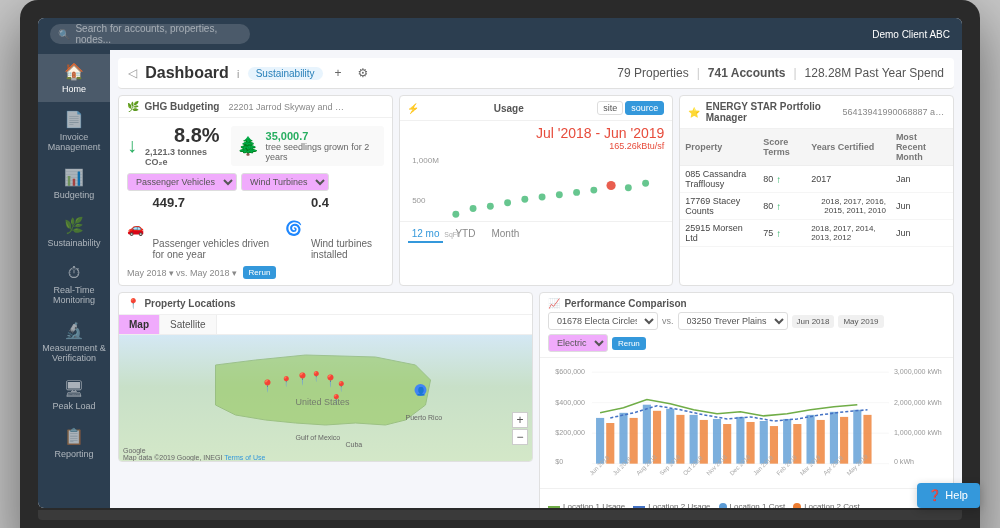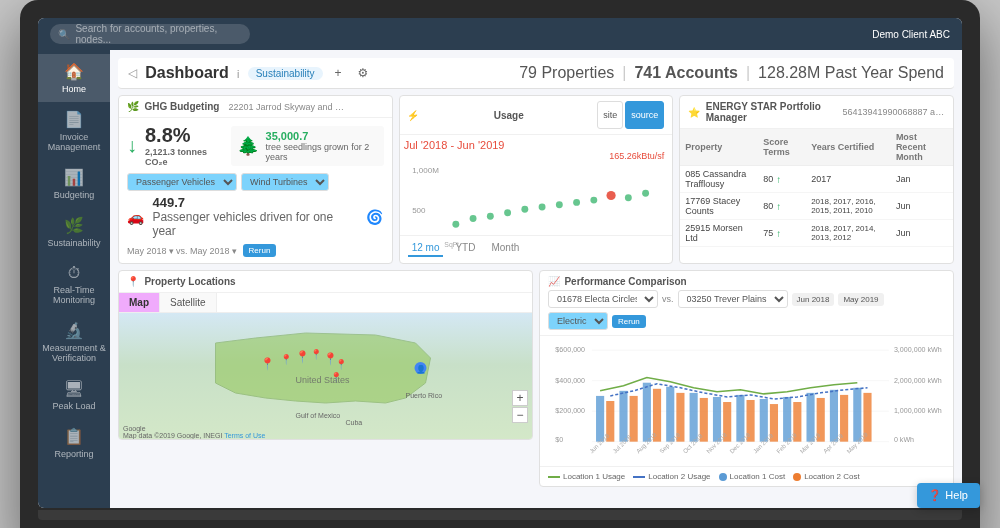--- a/index.html
+++ b/index.html
@@ -114,21 +114,21 @@
     .page-title { font-size: 16px; font-weight: 600; color: #333; }
     .info-icon { color: #999; font-size: 11px; }
     .breadcrumb-tag {
       background: #e8f4fd;
       color: #2980b9;
       border-radius: 10px;
       padding: 1px 8px;
       font-size: 10px;
     }
     .header-btn { color: #666; font-size: 12px; cursor: pointer; padding: 2px 4px; }
-    .header-stats { display: flex; align-items: center; gap: 8px; font-size: 16px; color: #555; justify-content: space-between; }
+    .header-stats { display: flex; align-items: center; gap: 8px; font-size: 12px; color: #555; justify-content: space-between; }
     .stat-divider { color: #ccc; }
     .stat-bold { font-weight: 600; }
 
     
     .dashboard-grid {
       display: grid;
       grid-template-columns: 1fr 1fr 1fr;
       gap: 6px;
     }
     .dashboard-bottom {
@@ -160,51 +160,51 @@
       display: flex;
       flex-direction: column;
       gap: 4px;
     }
     .ghg-main {
       display: flex;
       align-items: center;
       gap: 8px;
     }
     .ghg-arrow { color: #27ae60; font-size: 20px; font-weight: bold; }
-    .ghg-percent { font-size: 20px; font-weight: 700; color: #333; }
+    .ghg-percent { font-size: 20px; font-weight: 700; color: #333; margin-left: 29px; }
     .ghg-sub { font-size: 9px; color: #666; font-weight: bold; }
     .ghg-tree {
       display: flex;
       align-items: center;
       gap: 6px;
       background: #f9f9f9;
       padding: 4px 6px;
       border-radius: 3px;
     }
     .tree-icon { font-size: 18px; color: #27ae60; }
     .tree-text { font-size: 11px; font-weight: 700; color: #27ae60; }
     .tree-sub { font-size: 9px; color: #666; }
     .ghg-selects { display: flex; gap: 4px; margin-top: 2px; }
     .mini-select {
       border: 1px solid #ddd;
       border-radius: 3px;
       padding: 2px 4px;
       font-size: 9px;
       color: #555;
-      background: #7dd3fc;
+      background: #f0abfc;
       cursor: pointer;
     }
     .ghg-row2 {
       display: flex;
       gap: 8px;
       align-items: center;
     }
     .car-icon { font-size: 14px; }
     .stat-num { font-size: 13px; font-weight: 700; color: #333; }
-    .stat-desc { font-size: 12px; color: #666; }
+    .stat-desc { font-size: 10px; color: #666; margin-top: 28px; }
     .ghg-footer {
       display: flex;
       align-items: center;
       gap: 6px;
       font-size: 9px;
       color: #888;
       margin-top: 2px;
     }
     .rerun-btn {
       background: #3498db;
@@ -218,21 +218,21 @@
 
     
     .usage-card .card-header {
       justify-content: space-between;
     }
     .usage-toggle {
       display: flex;
       gap: 2px;
     }
     .toggle-btn {
-      padding: 8px 5px;
+      padding: 1px 5px;
       font-size: 9px;
       border-radius: 3px;
       cursor: pointer;
       border: 1px solid #ddd;
       background: #fff;
       color: #555;
     }
     .toggle-btn.active {
       background: #3498db;
       color: #fff;
@@ -342,21 +342,21 @@
       border-radius: 3px;
       padding: 2px 5px;
       font-size: 8px;
       color: #555;
     }
     .perf-chart { height: 130px; padding: 4px 8px; }
     .perf-svg { width: 100%; height: 100%; }
     .perf-legend {
       display: flex;
       gap: 8px;
-      padding: 5px 8px;
+      padding: 13px 8px;
       border-top: 1px solid #f0f0f0;
       flex-wrap: wrap;
     }
     .legend-item { display: flex; align-items: center; gap: 3px; font-size: 8px; color: #666; }
     .legend-dot { width: 8px; height: 8px; border-radius: 50%; }
     .legend-line { width: 12px; height: 2px; }
 
     
     .help-btn {
       position: fixed;
@@ -479,39 +479,43 @@
                   <option>Wind Turbines</option>
                 </select>
               </div>
               <div class="ghg-row2">
                 <span class="car-icon">🚗</span>
                 <div>
                   <div class="stat-num">449.7</div>
                   <div class="stat-desc">Passenger vehicles driven for one year</div>
                 </div>
                 <span class="car-icon">🌀</span>
+                <div>
+                  <div class="stat-num">0.4</div>
+                  <div class="stat-desc">Wind turbines installed</div>
+                </div>
               </div>
               <div class="ghg-footer">
                 <span>May 2018 ▾ vs. May 2018 ▾</span>
                 <button class="rerun-btn">Rerun</button>
               </div>
             </div>
           </div>
 
           <div class="card usage-card">
             <div class="card-header usage-card-header">
               <span class="card-icon">⚡</span>
               <span class="card-title">Usage</span>
               <div class="usage-toggle">
                 <button class="toggle-btn">site</button>
                 <button class="toggle-btn active">source</button>
               </div>
             </div>
             <div class="chart-area">
-              <div style="font-size:11px;color:#e74c3c;text-align:left;padding-right:4px;">Jul '2018 - Jun '2019</div>
+              <div style="font-size:14px;color:#e74c3c;text-align:right;padding-right:4px;">Jul '2018 - Jun '2019</div>
               <div style="font-size:9px;color:#e74c3c;text-align:right;padding-right:4px;">165.26kBtu/sf</div>
               <svg class="chart-svg" viewBox="0 0 220 80">
 
                 <text x="2" y="10" font-size="7" fill="#999">1,000M</text>
                 <text x="2" y="45" font-size="7" fill="#999">500</text>
 
                 <circle cx="40" cy="55" r="3" fill="#27ae60" opacity="0.7"></circle>
                 <circle cx="55" cy="50" r="3" fill="#27ae60" opacity="0.7"></circle>
                 <circle cx="70" cy="48" r="3" fill="#27ae60" opacity="0.7"></circle>
                 <circle cx="85" cy="45" r="3" fill="#27ae60" opacity="0.7"></circle>
@@ -557,21 +561,21 @@
                         <span class="score-cell">80 <span class="arrow-up">↑</span></span>
                       </td>
                     <td>2017</td>
                     <td>Jan</td>
                   </tr>
                   <tr>
                     <td>17769 Stacey Counts</td>
                     <td>
                         <span class="score-cell">80 <span class="arrow-up">↑</span></span>
                       </td>
-                    <td style="font-size:8px;">2018, 2017, 2016, 2015, 2011, 2010</td>
+                    <td style="font-size:8px;text-align:right;">2018, 2017, 2016, 2015, 2011, 2010</td>
                     <td>Jun</td>
                   </tr>
                   <tr>
                     <td>25915 Morsen Ltd</td>
                     <td>
                         <span class="score-cell">75 <span class="arrow-up">↑</span></span>
                       </td>
                     <td style="font-size:8px;">2018, 2017, 2014, 2013, 2012</td>
                     <td>Jun</td>
                   </tr>

